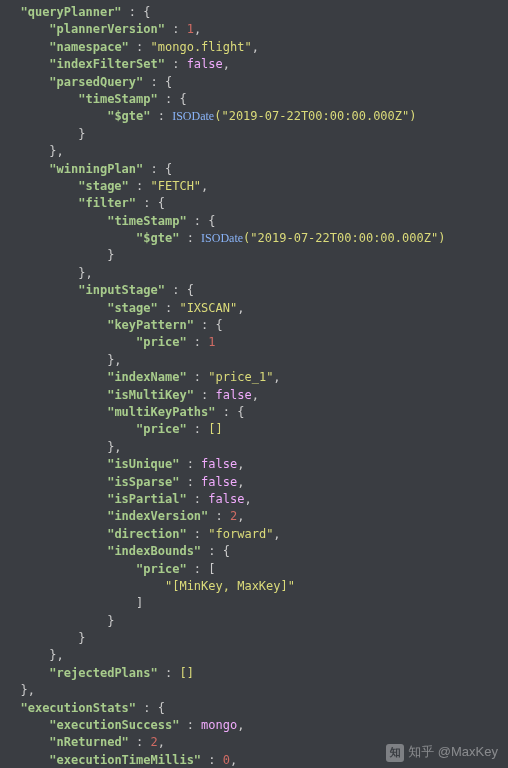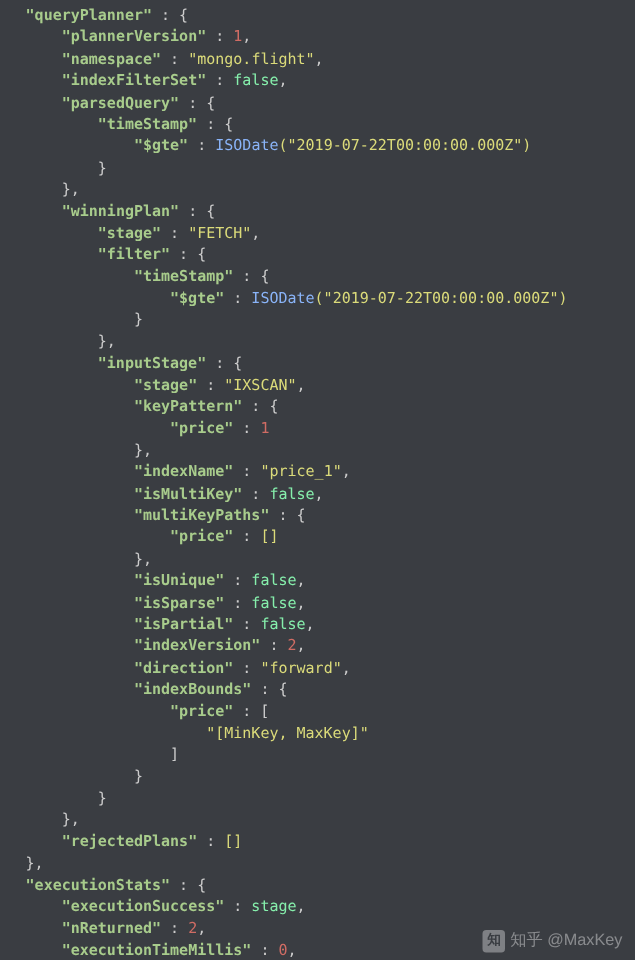--- a/index.html
+++ b/index.html
@@ -17,22 +17,22 @@
   }
   pre {
     margin: 0;
     padding: 4px 0 0 6px;
     white-space: pre;
   }
   .p { color: #cccccc; } 
   .k { color: #a8cc8c; font-weight: bold; } 
   .s { color: #dbdb7a; } 
   .n { color: #d06c64; } 
-  .b { color: #86efac; } 
-  .fn { color: #8ab4f8; } 
+  .b { color: #f0abfc; } 
+  .fn { color: #8ab4f8; font-family: Liberation Serif, serif; } 
   .date { color: #dbdb7a; }
   .watermark {
     position: absolute;
     bottom: 6px;
     right: 10px;
     color: rgba(255,255,255,0.4);
     font-family: -apple-system, "Helvetica Neue", Arial, sans-serif;
     font-size: 13px;
     display: flex;
     align-items: center;
@@ -88,21 +88,21 @@
 <span class="p">              </span><span class="k">"indexBounds"</span><span class="p"> : {</span>
 <span class="p">                  </span><span class="k">"price"</span><span class="p"> : [</span>
 <span class="p">                      </span><span class="s">"[MinKey, MaxKey]"</span>
 <span class="p">                  ]</span>
 <span class="p">              }</span>
 <span class="p">          }</span>
 <span class="p">      },</span>
 <span class="p">      </span><span class="k">"rejectedPlans"</span><span class="p"> : </span><span class="s">[]</span>
 <span class="p">  },</span>
 <span class="p">  </span><span class="k">"executionStats"</span><span class="p"> : {</span>
-<span class="p">      </span><span class="k">"executionSuccess"</span><span class="p"> : </span><span class="b">stage</span><span class="p">,</span>
+<span class="p">      </span><span class="k">"executionSuccess"</span><span class="p"> : </span><span class="b">mongo</span><span class="p">,</span>
 <span class="p">      </span><span class="k">"nReturned"</span><span class="p"> : </span><span class="n">2</span><span class="p">,</span>
 <span class="p">      </span><span class="k">"executionTimeMillis"</span><span class="p"> : </span><span class="n">0</span><span class="p">,</span>
 
 
 </pre>
 
 <div class="watermark">
   <span class="zhihu">知</span>
   <span>知乎 @MaxKey</span>
 </div>

